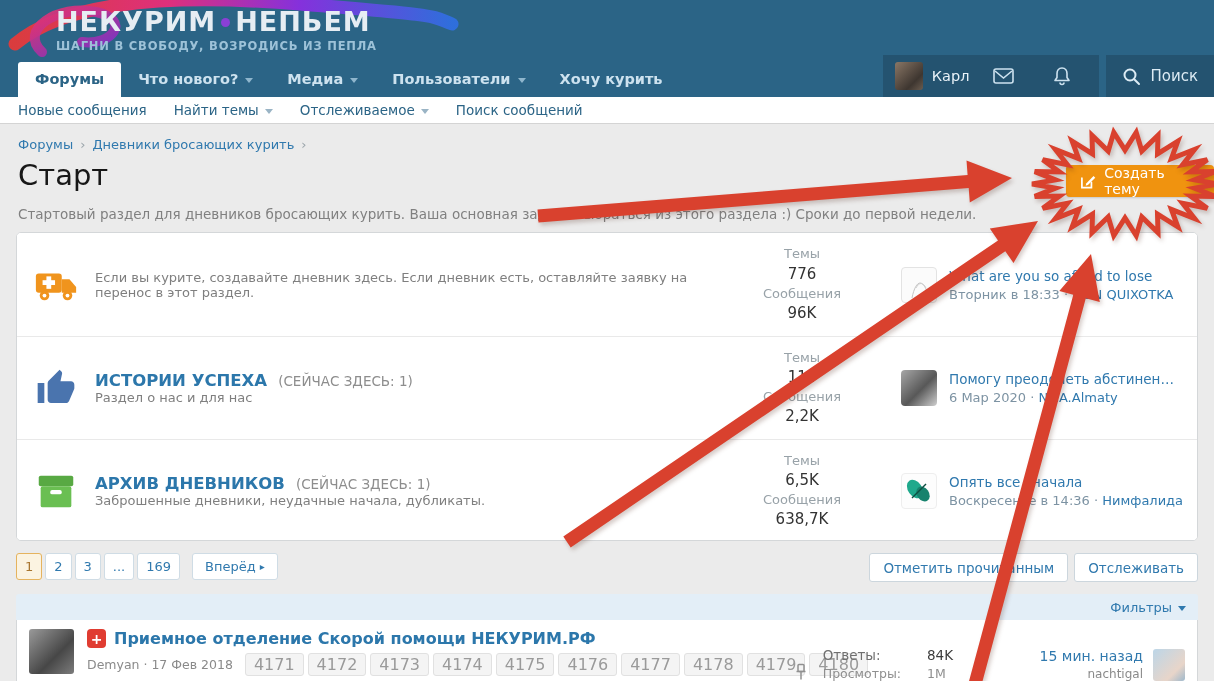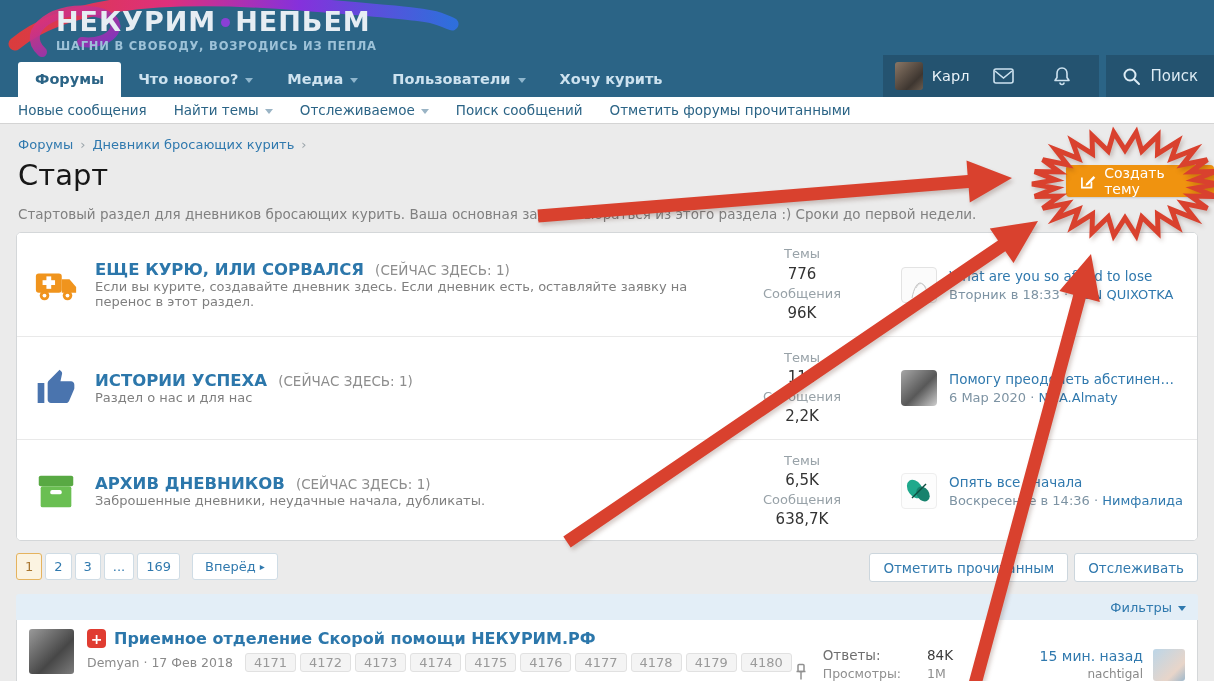--- a/index.html
+++ b/index.html
@@ -81,21 +81,21 @@
   .thread-block { position:absolute; top:620px; left:16px; width:1182px; height:61px; background:#fff;
                   border-left:1px solid #d4d7d9; border-right:1px solid #d4d7d9; display:flex; padding:9px 12px 0; }
   .t-avatar { width:45px; height:45px; border-radius:3px; background:linear-gradient(135deg,#9a9a9a,#474747 60%,#7c7c7c); flex:none; margin-right:13px; }
   .t-main { flex:1; min-width:0; }
   .t-title-line { display:flex; align-items:center; gap:8px; }
   .t-badge { width:19px; height:19px; border-radius:4px; background:#e03c31; color:#fff; font-weight:700; font-size:14px;
              display:flex; align-items:center; justify-content:center; flex:none; }
   .t-title { font-size:16px; font-weight:700; color:#2c77ab; white-space:nowrap; overflow:hidden; text-overflow:ellipsis; cursor:pointer; }
   .t-meta-line { display:flex; align-items:center; margin-top:5px; }
   .t-author { font-size:12.5px; color:#8a8a8a; margin-right:8px; white-space:nowrap; }
-  .t-pill { font-size:13px; color:#9a9a9a; background:#f4f4f4; border:1px solid #e1e1e1; border-radius:3px;
+  .t-pill { font-size:16px; color:#9a9a9a; background:#f4f4f4; border:1px solid #e1e1e1; border-radius:3px;
             padding:1px 8px; margin-left:4px; cursor:pointer; }
   .t-right { flex:none; display:flex; align-items:flex-end; padding-top:3px; }
   .t-pin { margin:3px 14px 0 0; }
   .t-stats { display:grid; grid-template-columns:auto auto; column-gap:26px; row-gap:3px; margin-right:70px; }
   .t-stat-label1 { font-size:13.5px; color:#6f6f6f; }
   .t-stat-value1 { font-size:13.5px; color:#3c3c3c; }
   .t-stat-label2 { font-size:12.5px; color:#8f8f8f; }
   .t-stat-value2 { font-size:12.5px; color:#8f8f8f; }
   .t-last { text-align:right; margin-right:10px; width:120px; }
   .t-last-time { font-size:14px; color:#3079ae; cursor:pointer; white-space:nowrap; }
@@ -186,23 +186,20 @@
       <span>Найти темы</span>
       <span class="caret"></span>
     </div>
   <div class="subnav-item">
       <span>Отслеживаемое</span>
       <span class="caret"></span>
     </div>
   <div class="subnav-item">
       <span>Поиск сообщений</span>
     </div>
-  <div class="subnav-item">
-      <span>Отметить форумы прочитанными</span>
-    </div>
 </div>
 
 <div class="breadcrumb">
   <span class="crumb">Форумы</span>
   <span class="crumb-sep">›</span>
   <span class="crumb bold">Дневники бросающих курить</span>
   <span class="crumb-sep">›</span>
 </div>
 <div class="page-title">Старт</div>
 <div class="page-desc">Стартовый раздел для дневников бросающих курить. Ваша основная задача выбраться из этого раздела :) Сроки до первой недели.</div>
@@ -222,24 +219,20 @@
       <rect x="3" y="12" width="27" height="20" rx="3" fill="#f0941d"></rect>
       <path d="M30 18 h8 l7 8 v6 h-15 z" fill="#f0941d"></path>
       <rect x="14" y="15" width="5" height="13" fill="#fff"></rect>
       <rect x="10" y="19" width="13" height="5" fill="#fff"></rect>
       <circle cx="12" cy="35" r="5" fill="#f0941d"></circle>
         <circle cx="12" cy="35" r="2" fill="#fff"></circle>
       <circle cx="36" cy="35" r="5" fill="#f0941d"></circle>
         <circle cx="36" cy="35" r="2" fill="#fff"></circle>
     </svg>
     <div class="f-main">
-      <div>
-        <span class="f-title">ЕЩЕ КУРЮ, ИЛИ СОРВАЛСЯ</span>
-        <span class="f-present">(СЕЙЧАС ЗДЕСЬ: 1)</span>
-      </div>
       <div class="f-desc">Если вы курите, создавайте дневник здесь. Если дневник есть, оставляйте заявку на перенос в этот раздел.</div>
     </div>
     <div class="f-stats">
       <div class="f-stat-label">Темы</div>
       <div class="f-stat-value">776</div>
       <div class="f-stat-label">Сообщения</div>
       <div class="f-stat-value">96K</div>
     </div>
     <div class="f-latest">
       <div class="f-latest-avatar av-sketch">

